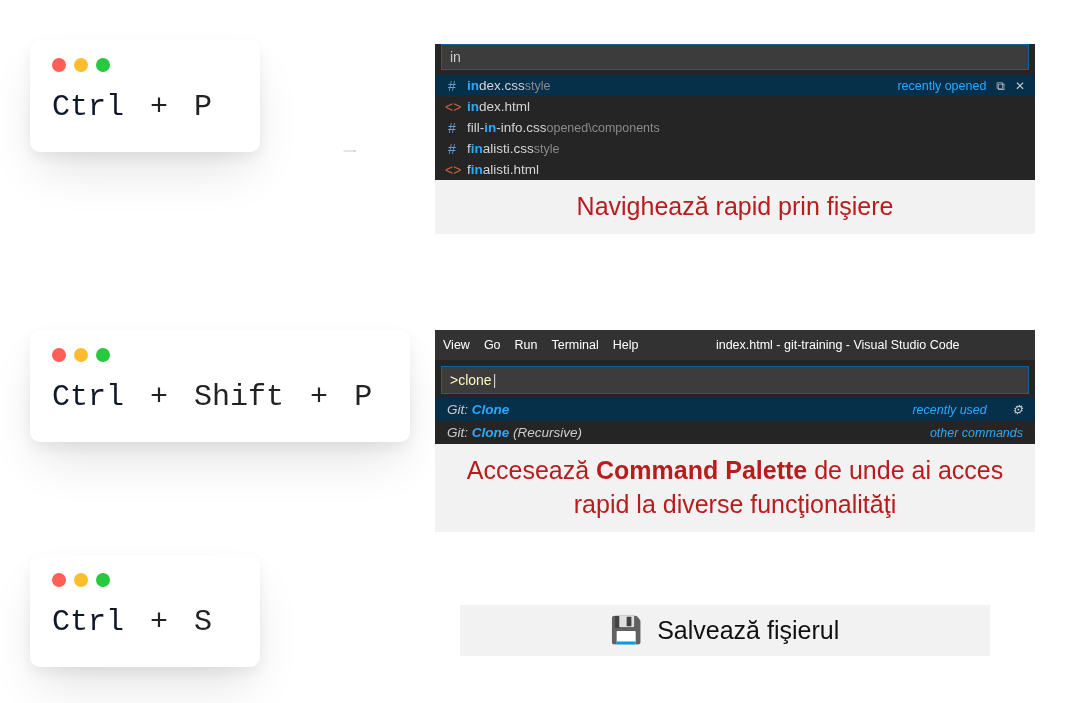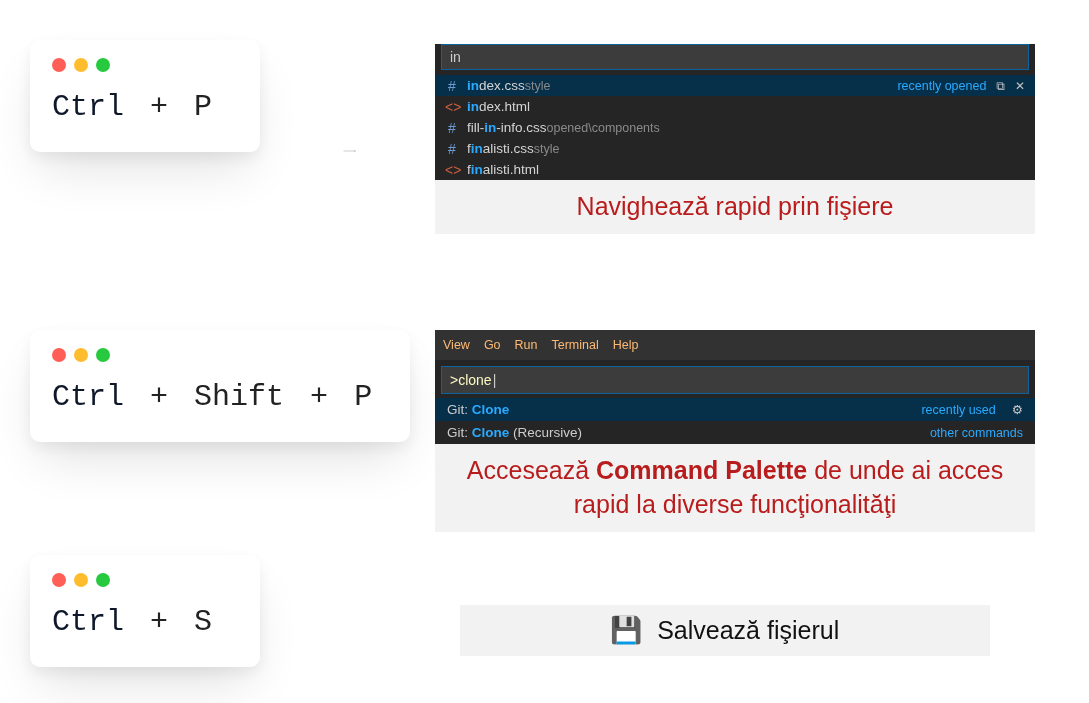--- a/index.html
+++ b/index.html
@@ -104,21 +104,21 @@
     font-size: 25px;
     text-align: center;
     padding: 10px 12px;
     line-height: 1.35;
   }
   .caption strong { font-weight: 700; }
 
   
   .menubar {
     background: #323233;
-    color: #fdba74;
+    color: #ffffff;
     display:flex;
     align-items:center;
     height: 30px;
     font-size: 12.5px;
     padding: 0 8px;
     gap: 10px;
   }
   .menubar .spacer { flex:1; }
   .cp-input {
     background: #3c3c3c;
@@ -127,24 +127,25 @@
     padding: 5px 8px;
     font-size: 14px;
     margin: 6px 6px 4px 6px;
   }
   .cp-item {
     display:flex;
     align-items:center;
     padding: 4px 12px;
     font-size: 13.5px;
     color:#cccccc;
+    font-style:italic;
   }
   .cp-item.sel { background: #062f4a; }
   .cp-item .hl { color:#2aaaff; font-weight:600; }
-  .cp-right { margin-left:auto; color:#2aaaff; font-size:12.5px; display:flex; align-items:center; gap:16px; }
+  .cp-right { margin-left:auto; color:#2aaaff; font-size:12.5px; display:flex; align-items:center; gap:25px; }
 
   
   .save-box {
     background:#f2f2f2;
     display:flex;
     align-items:center;
     justify-content:center;
     gap:14px;
     padding: 10px 12px;
     font-size: 25px;
@@ -235,20 +236,21 @@
     <div class="vscode-dark">
       <div class="menubar">
         <span id="menu-items" style="display:flex; gap:14px;">
             <span>View</span>
             <span>Go</span>
             <span>Run</span>
             <span>Terminal</span>
             <span>Help</span>
           </span>
         <span class="spacer"></span>
+        <span>index.html - git-training - Visual Studio Code</span>
         <span class="spacer"></span>
       </div>
       <div class="cp-input">
         <span>&gt;</span><span class="cursorhost">clone</span><span class="cursor"></span>
       </div>
       <div id="cp-list">
           <div class="cp-item sel">
             <span>Git: <span class="hl">Clone</span></span>
             <span class="cp-right">
               <span>recently used</span>

